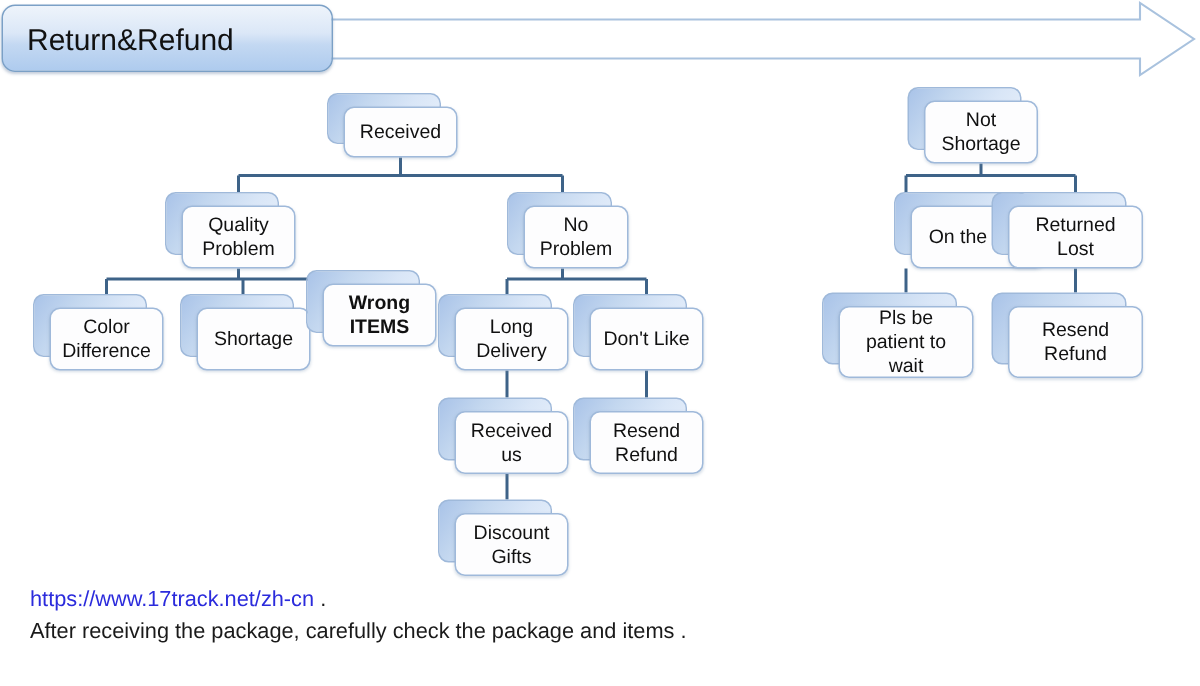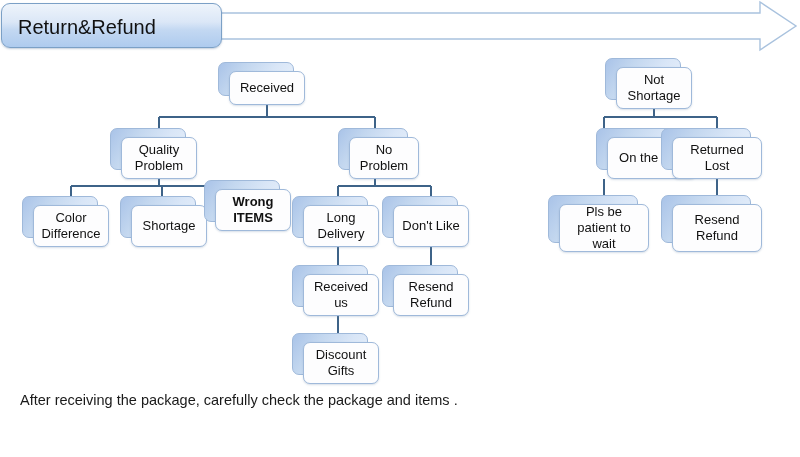--- a/index.html
+++ b/index.html
@@ -275,16 +275,17 @@
       <div class="node" style="left: 661px; top: 195px; width: 90px; height: 48px;">
         <div class="back"></div>
         <div class="front">
           <span class="label">Resend
 Refund</span>
         </div>
       </div>
     </div>
 
   <div id="footer-note">
+    <div class="note-line"><a id="footer-link" href="#">https://www.17track.net/zh-cn</a><span id="footer-link-suffix"> .</span></div>
     <div class="note-line">After receiving the package, carefully check the package and items .</div>
   </div>
 
 </div>
 
 </body></html>

